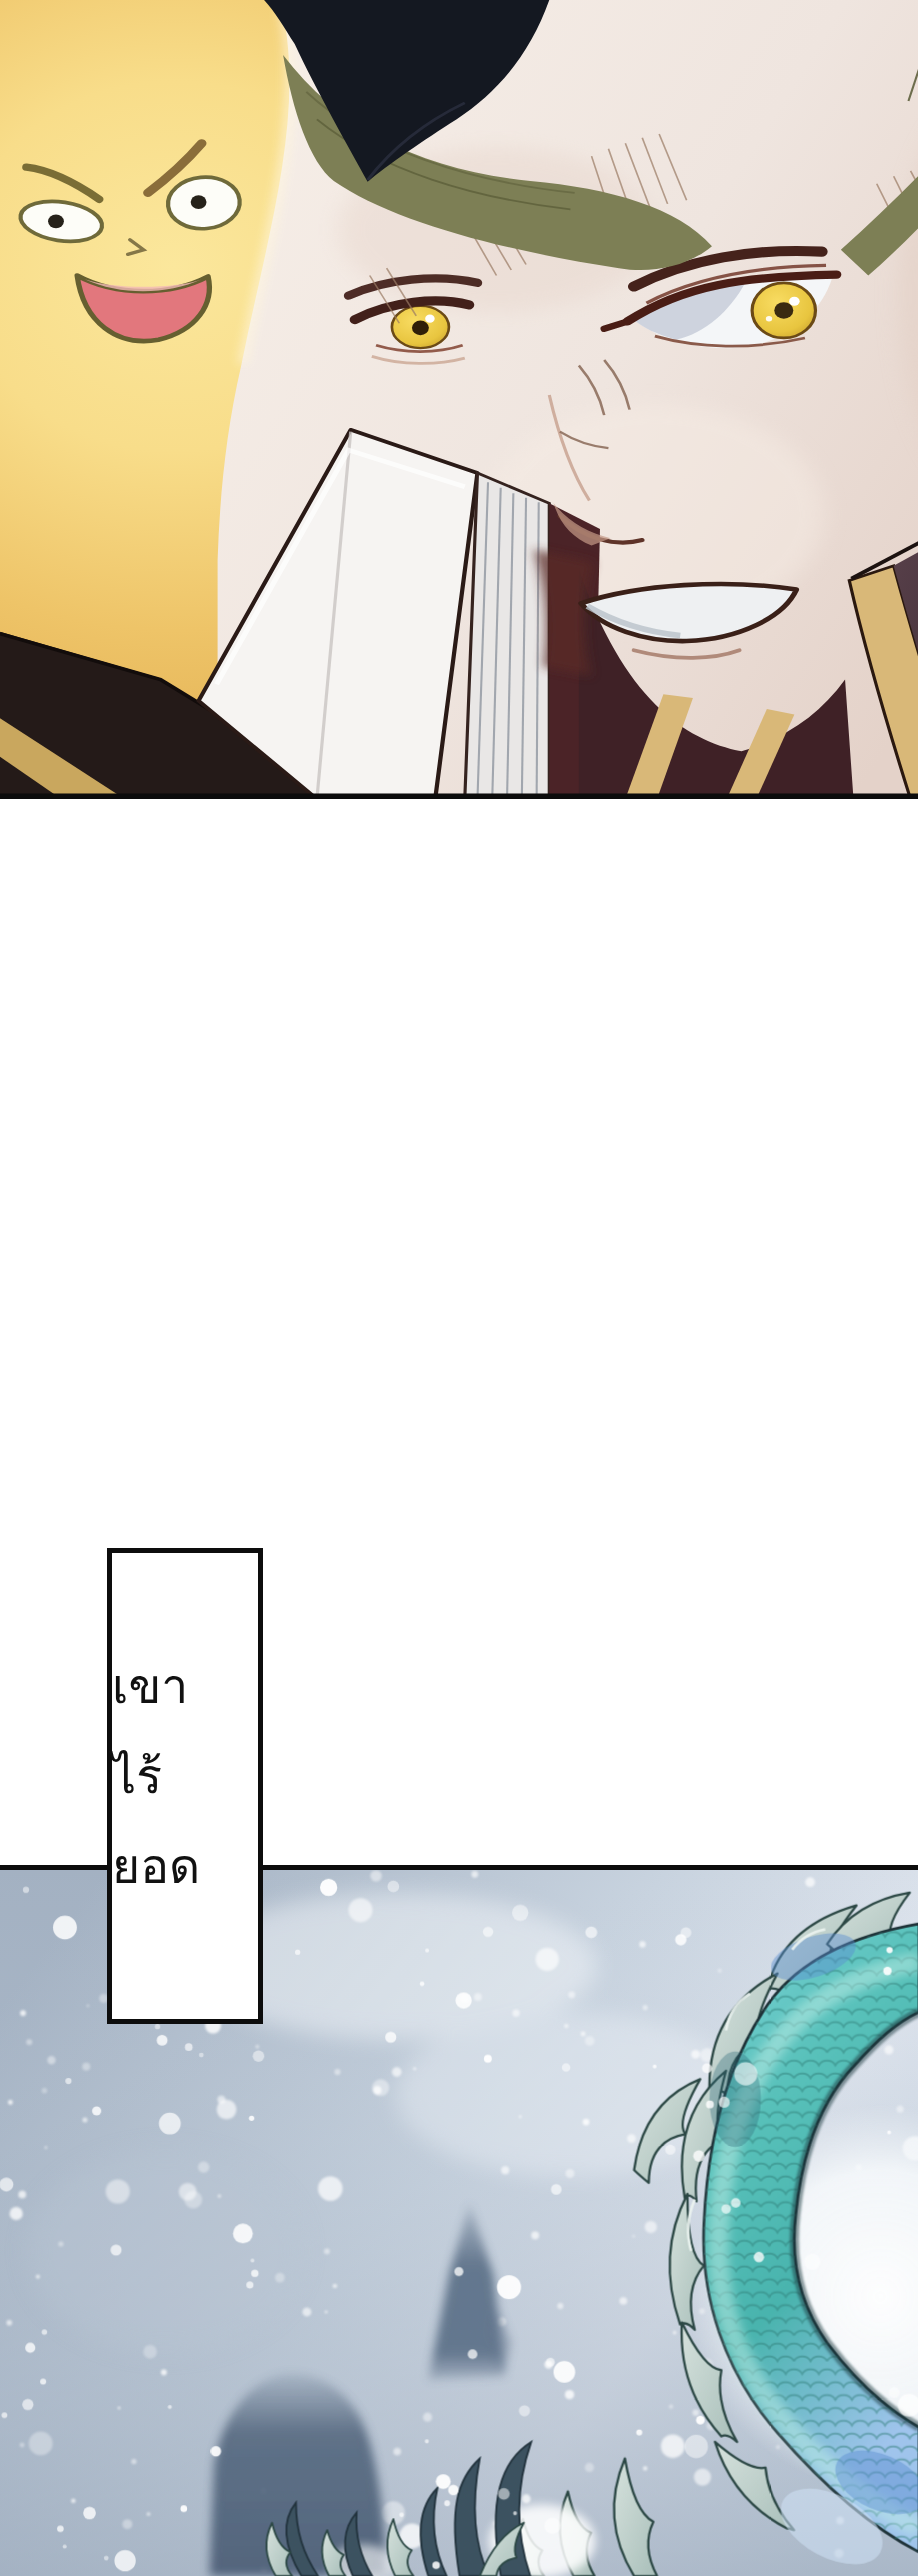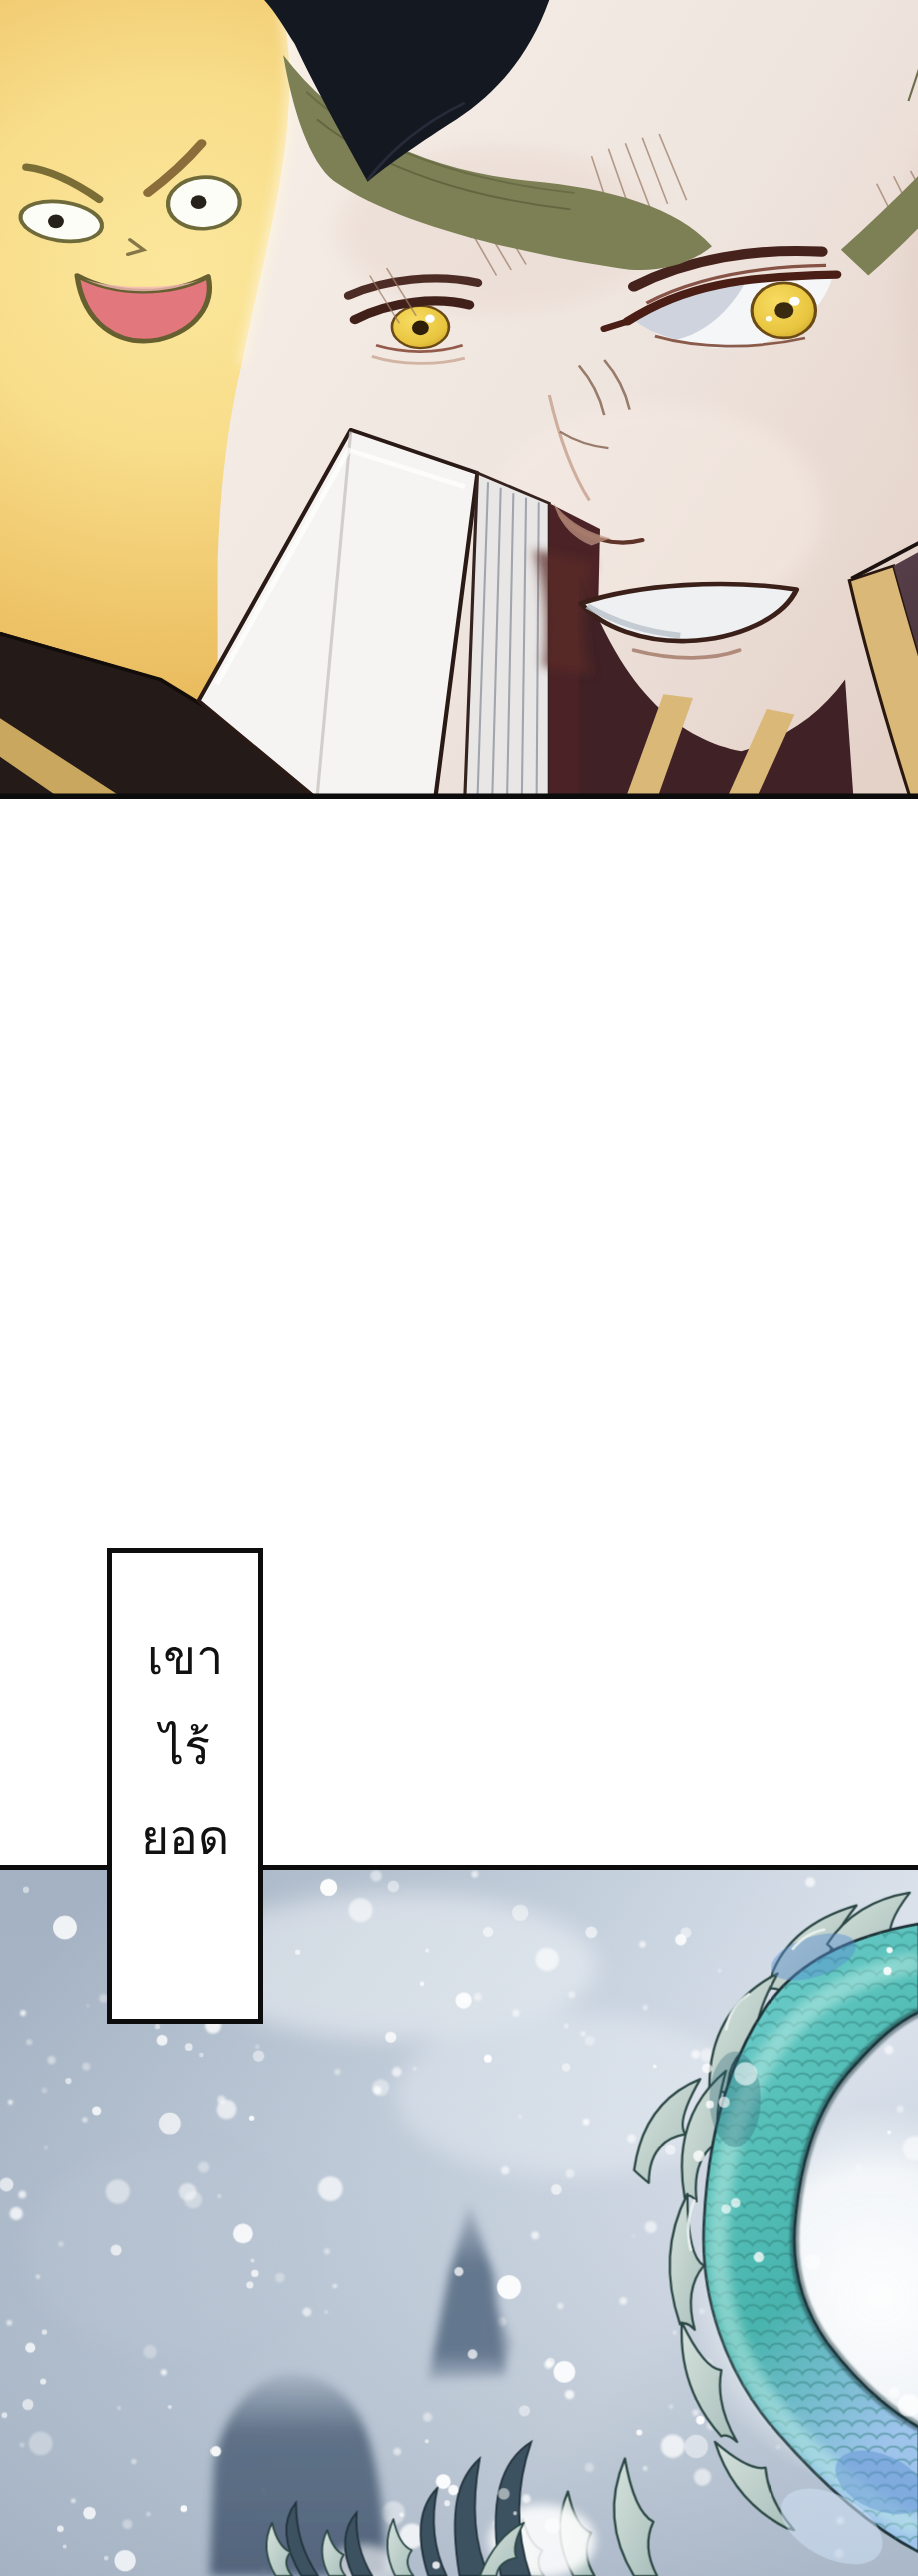--- a/index.html
+++ b/index.html
@@ -10,22 +10,22 @@
     overflow:hidden;
   }
   .panel{position:absolute;left:0;width:919px;display:block;}
   #panel-top{top:0;}
   #panel-bottom{top:1865px;}
   svg{display:block;}
   #speech-box{
     position:absolute;left:107px;top:1548px;width:156px;height:476px;
     box-sizing:border-box;border:5.5px solid var(--box-border,#0d0d0d);
     background:var(--box-bg,#ffffff);z-index:10;
-    display:flex;flex-direction:column;align-items:center;
-    padding-top:59px;
+    display:flex;flex-direction:column;align-items:flex-start;
+    padding-top:88px;
   }
   .speech-line{
     font-size:48px;line-height:90px;color:var(--box-text,#111111);
     text-align:center;white-space:nowrap;font-weight:500;
   }
 </style>
 </head>
 <body>
 
 <svg id="panel-top" class="panel" width="919" height="799" viewBox="0 0 870 870" preserveAspectRatio="none" aria-hidden="true">

